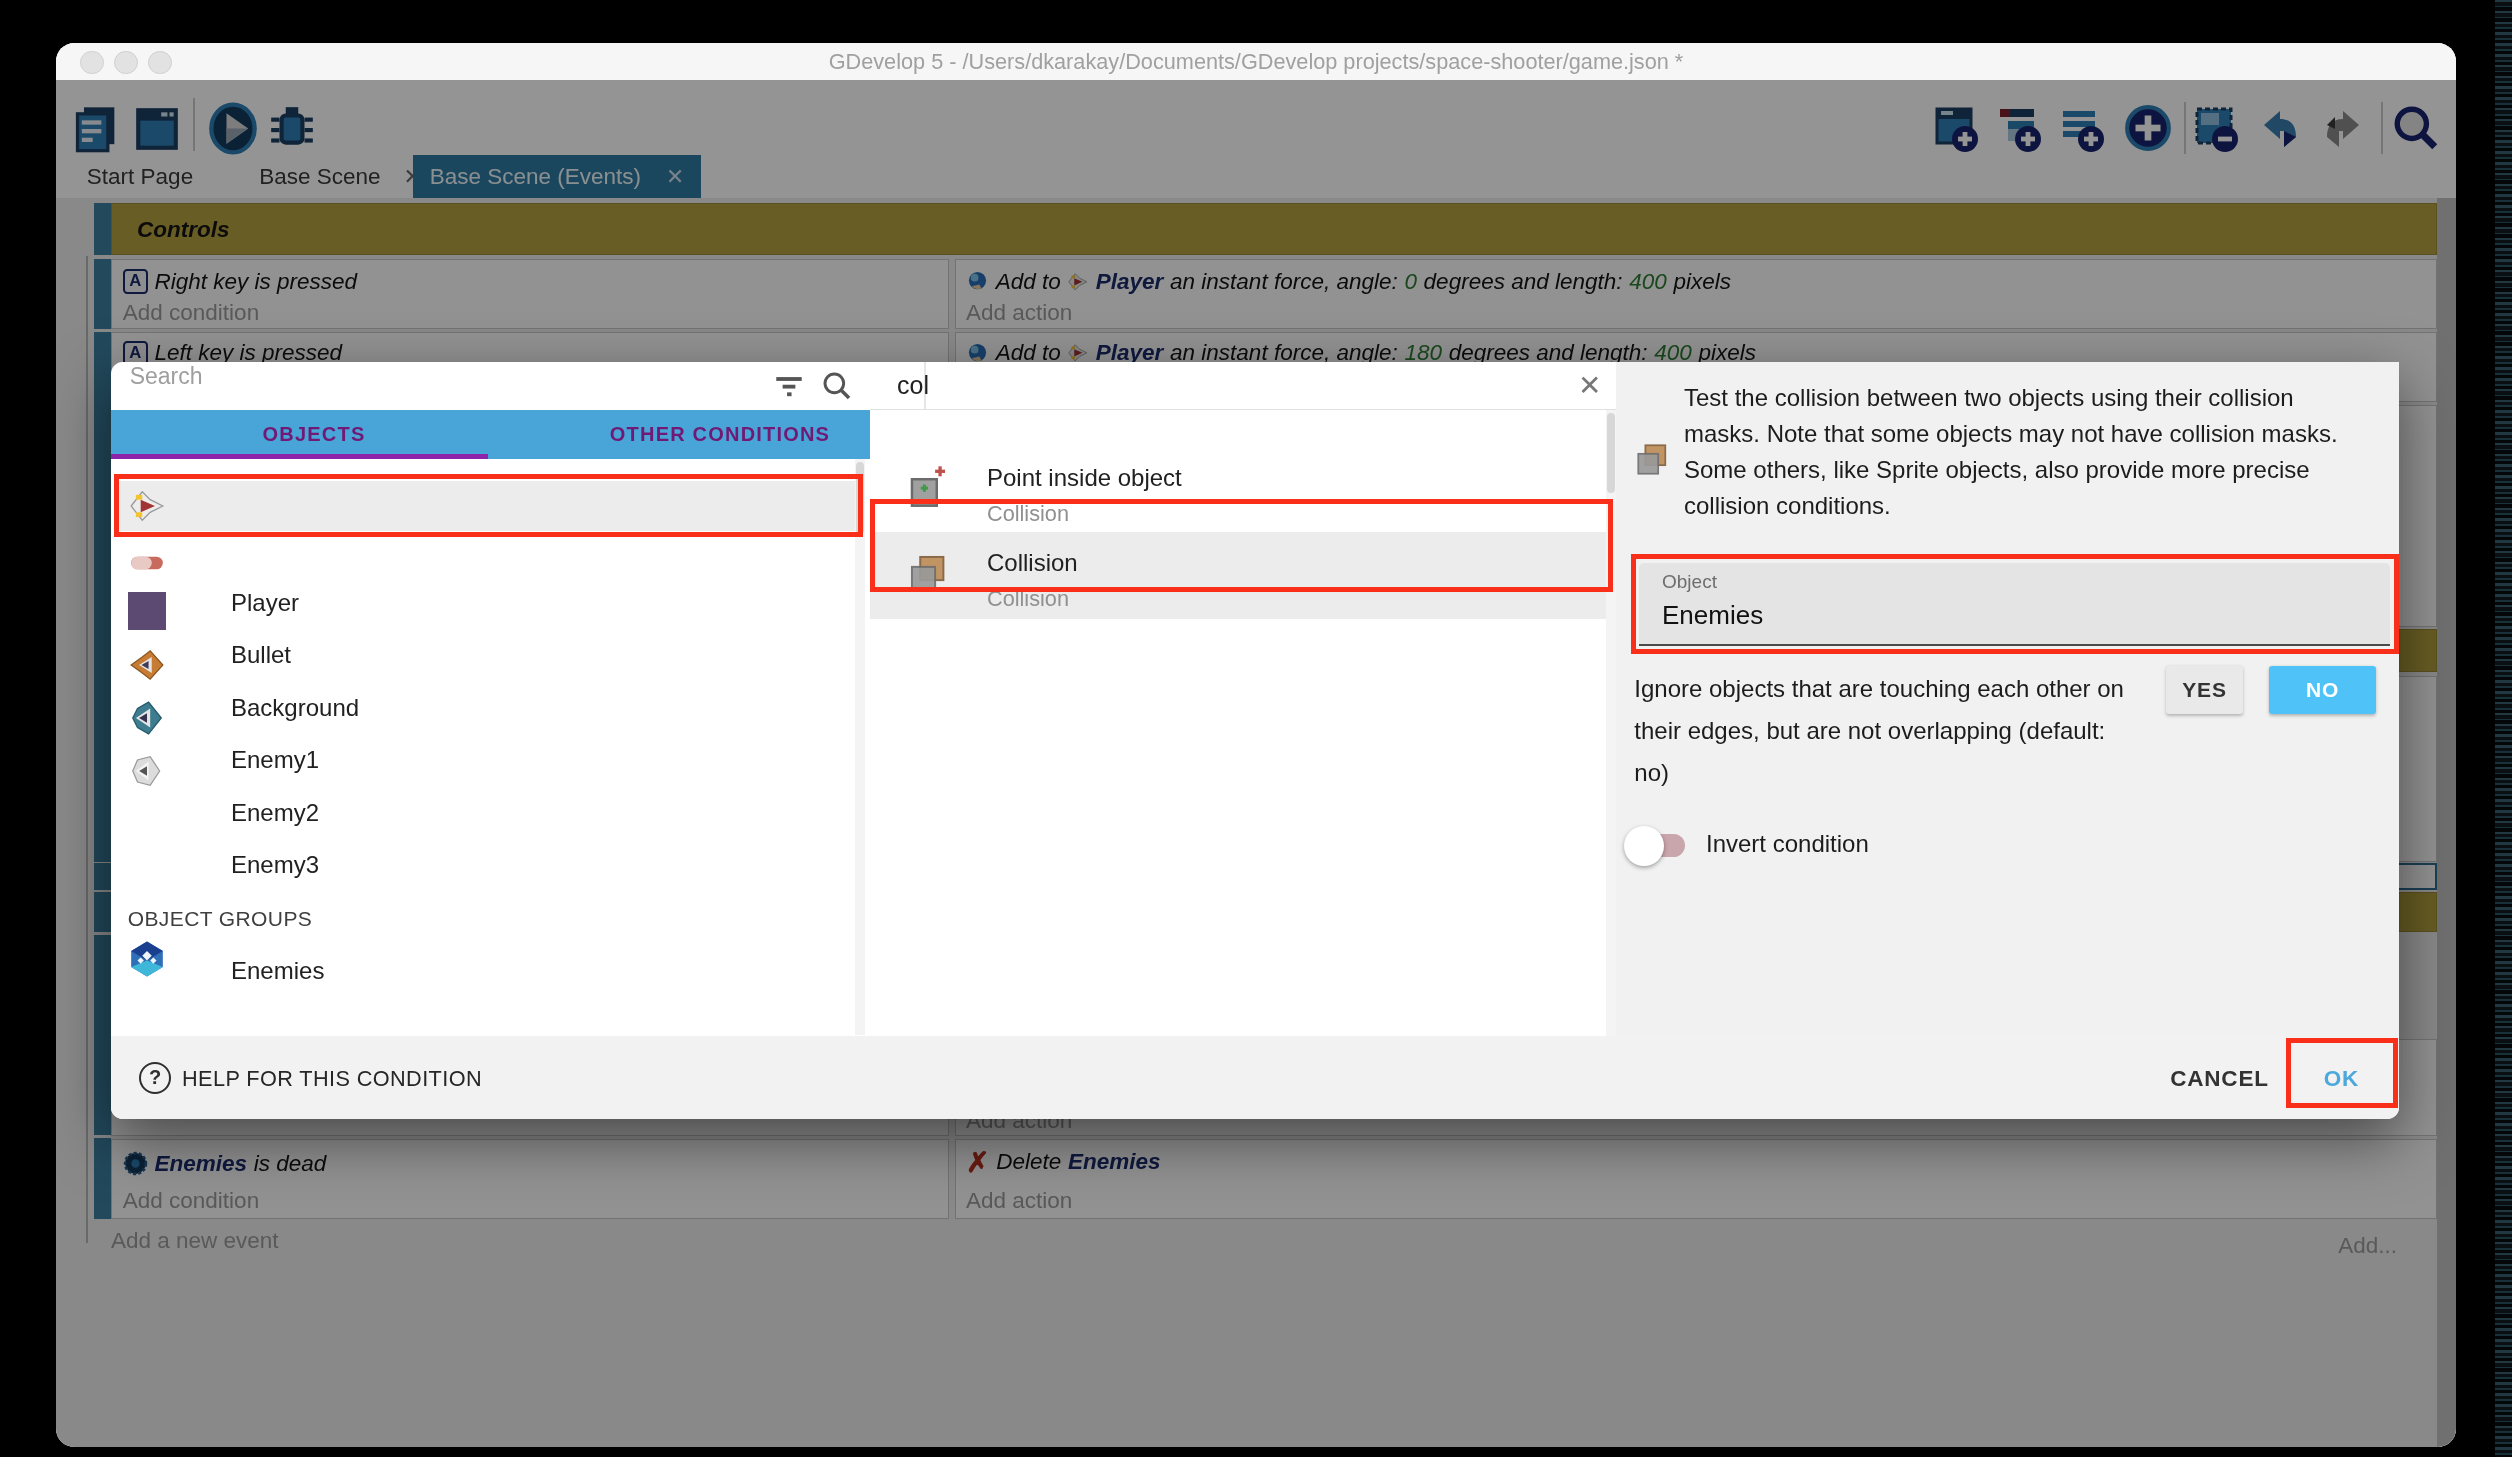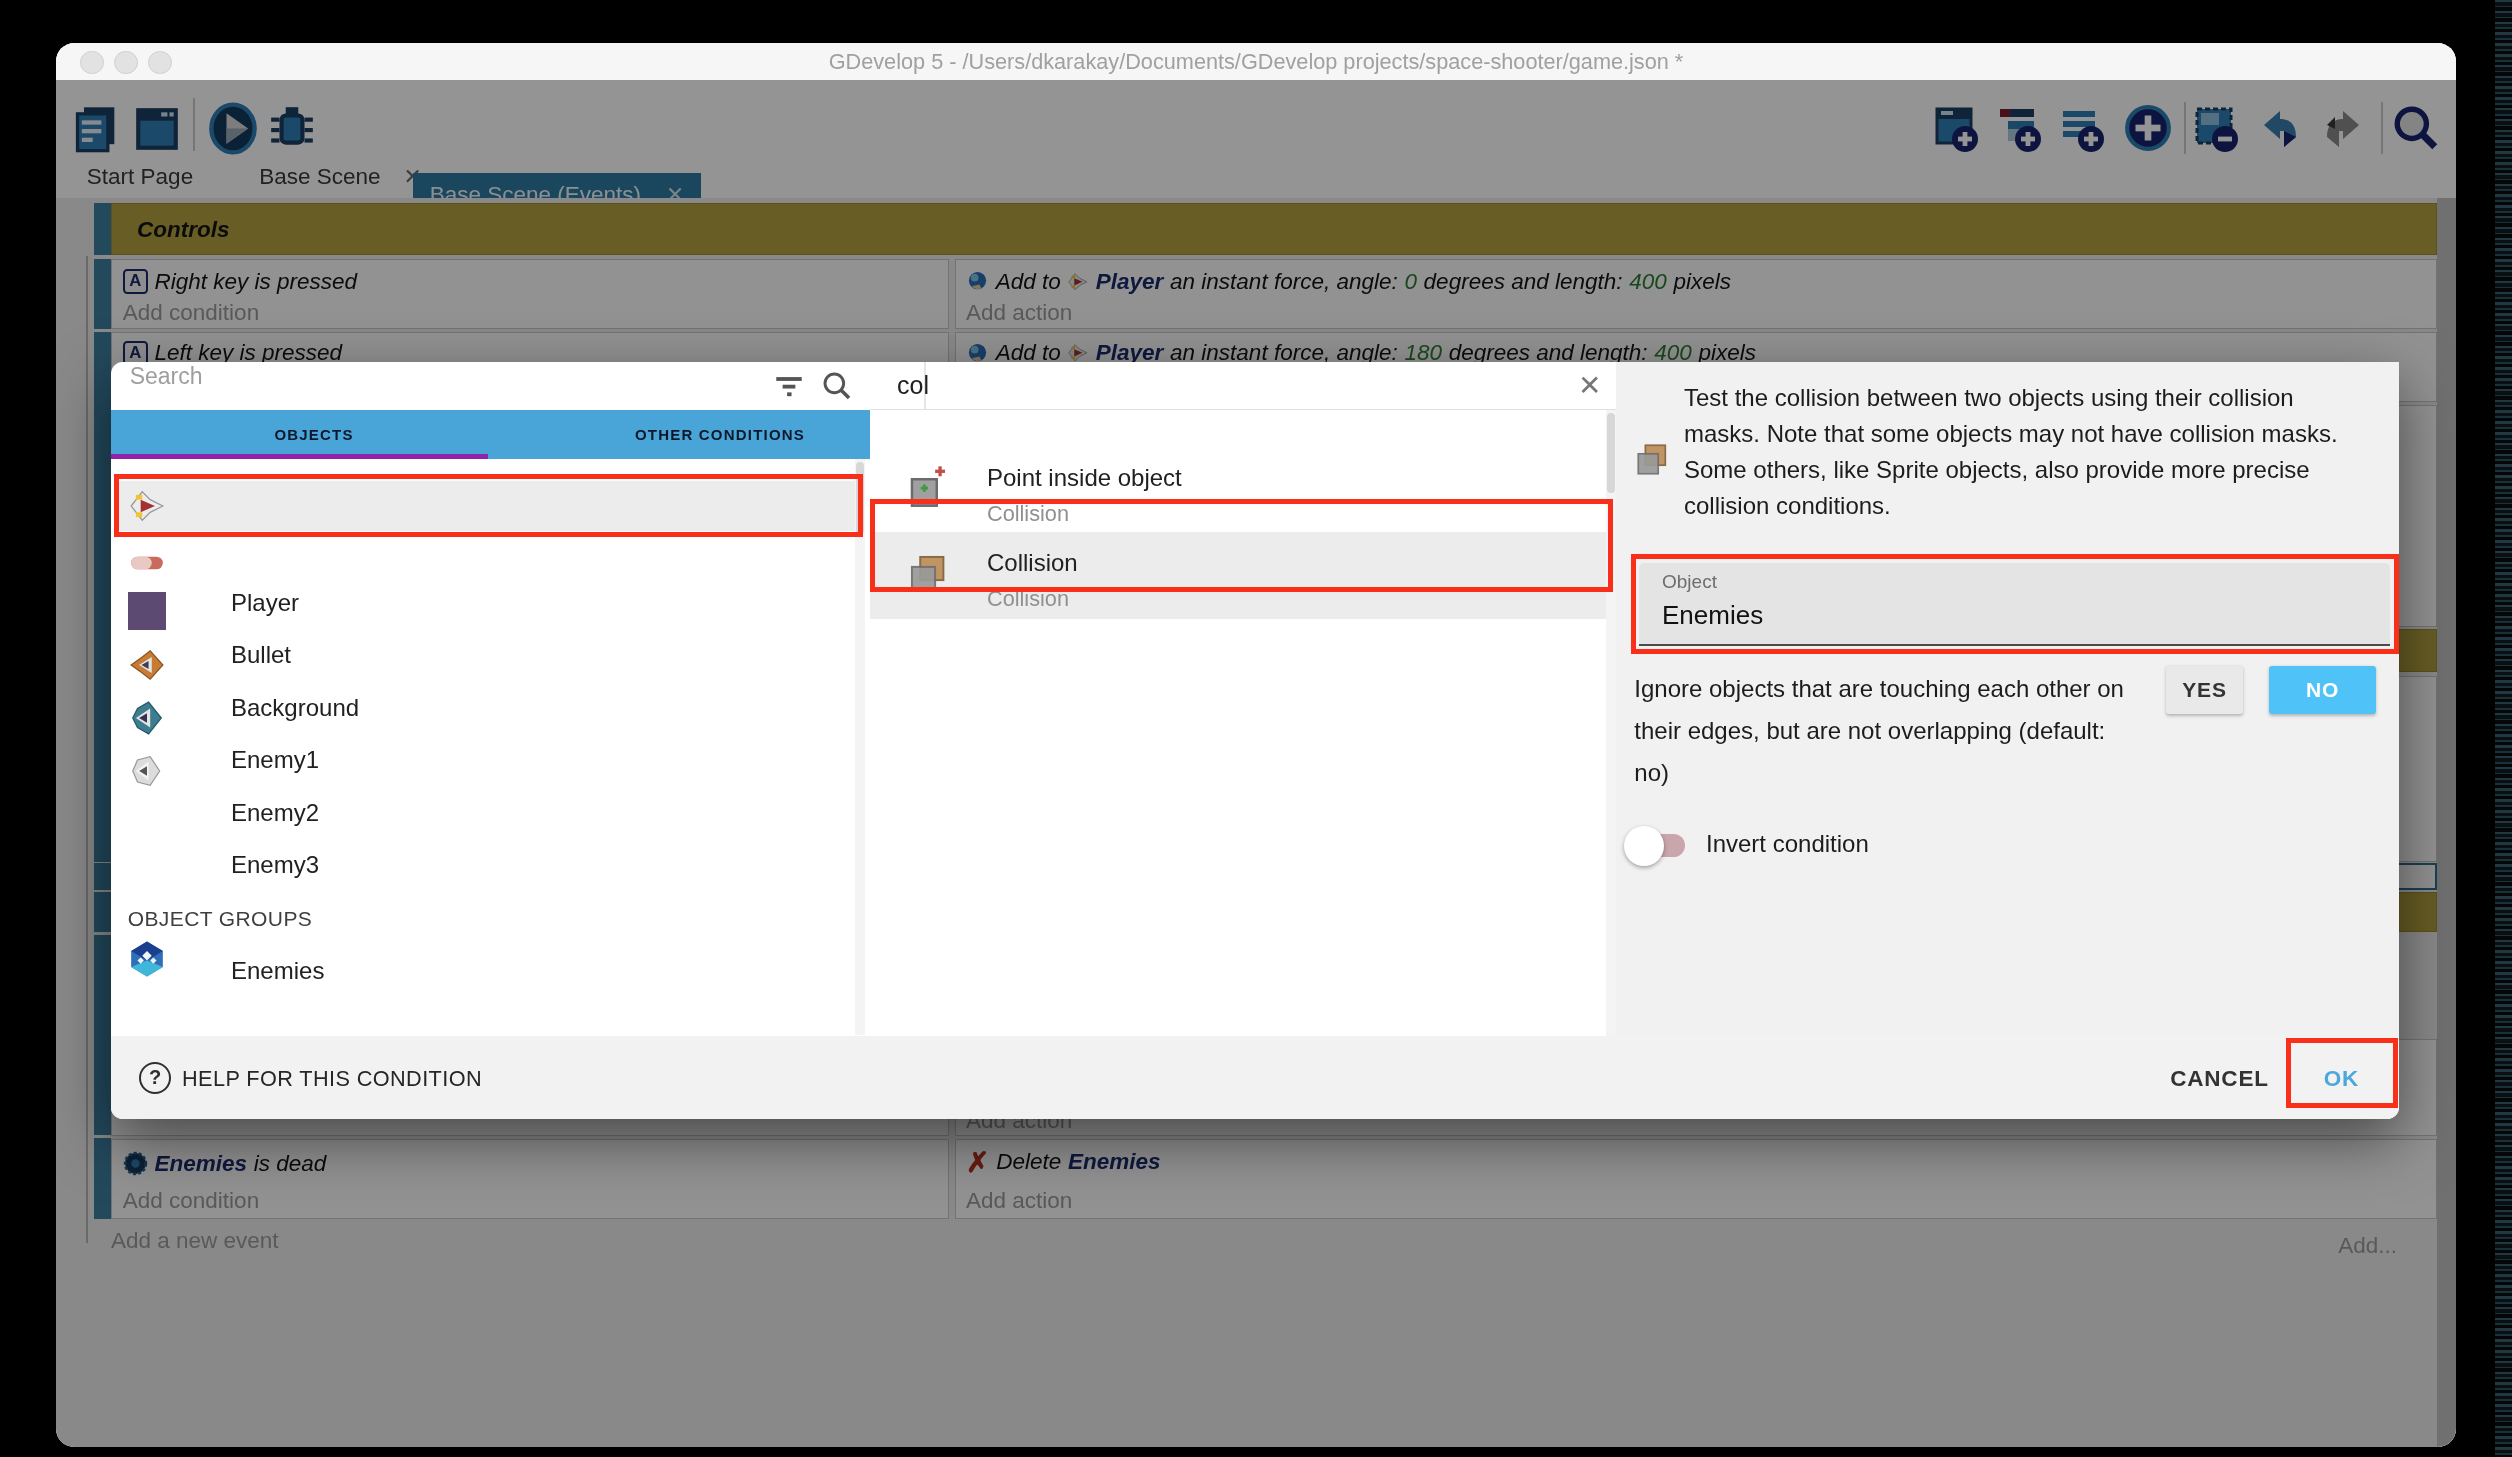--- a/index.html
+++ b/index.html
@@ -5,38 +5,38 @@
   html,body{margin:0;padding:0;background:#000;}
   .page{position:relative;width:2512px;height:1458px;background:#000;overflow:hidden;font-family:"Liberation Sans",sans-serif;}
   .abs{position:absolute;}
   .window{position:absolute;left:56px;top:43px;width:2400px;height:1404px;background:#ededed;border-radius:18.3px;overflow:hidden;}
   .titlebar{position:absolute;left:0;top:0;width:100%;height:37px;background:#f6f6f6;border-bottom:0.8px solid #d6d6d6;}
   .light{position:absolute;top:7.5px;width:21.7px;height:21.7px;border-radius:50%;background:#e2e2e2;border:0.8px solid #cfcfcf;}
   .title{position:absolute;left:0;top:0;width:100%;height:37px;line-height:37px;text-align:center;color:#a0a0a0;font-size:21.7px;}
   .toolbar{position:absolute;left:0;top:37px;width:100%;height:75px;background:#ffffff;}
   .tabbar{position:absolute;left:0;top:112px;width:100%;height:43px;background:#ffffff;}
   .tab-label{font-size:22.5px;color:#3a3a3a;}
-  .tab-active{background:#2e7ba0;margin-top:18px;}
+  .tab-active{background:#2e7ba0;}
   .tab-active .tab-label{color:#eef6fa;}
   .tab-x{font-size:21.7px;color:#666;}
   .tab-active .tab-x{color:#cfe3ec;}
   .sheet{position:absolute;left:0;top:155px;width:100%;height:1249px;background:#ededed;}
   .cell{position:absolute;background:#fcfcfc;border:0.8px solid #c6c6c6;box-sizing:border-box;}
   .grouprow{position:absolute;left:55px;width:2326px;background:#b3a13f;border:0.8px solid #9c8c34;box-sizing:border-box;}
   .tealbar{position:absolute;left:38px;width:16.7px;background:#3c7f9f;}
   .evtext{font-size:22.5px;color:#141414;white-space:nowrap;font-style:italic;}
   .ph{font-size:22.5px;color:#9a9a9a;white-space:nowrap;}
   .obj{color:#1a2b6b;font-weight:bold;}
   .num{color:#2e7d32;}
   .line{position:absolute;display:flex;align-items:center;gap:6.7px;}
   .keycap{width:25px;height:25px;border:2.5px solid #1a2b6b;border-radius:4.2px;box-sizing:border-box;color:#1a2b6b;font-size:16.7px;font-weight:bold;text-align:center;line-height:20px;background:#f4f4f8;}
   .dim{position:absolute;left:0;top:37px;width:100%;height:1367px;background:rgba(0,0,0,0.42);z-index:5;}
   .dialog{position:absolute;left:55px;top:319px;width:2288px;height:757px;background:#ffffff;border-radius:11.7px;box-shadow:0 20px 58px rgba(0,0,0,0.5);z-index:10;}
   .dlg-tabbar{position:absolute;left:0;top:48px;width:811px;height:49px;background:#49a5d8;}
-  .dlg-tab-label{font-size:15px;font-weight:bold;color:#0f172a;letter-spacing:1.2px;}
+  .dlg-tab-label{font-size:20px;font-weight:bold;color:#701a75;letter-spacing:1.2px;}
   .underline{position:absolute;left:0;top:92px;width:377px;height:5px;background:#8e24aa;}
   .listlabel{font-size:24px;color:#212121;white-space:nowrap;}
   .res-title{font-size:24px;color:#212121;white-space:nowrap;}
   .res-sub{font-size:21.7px;color:#909090;white-space:nowrap;}
   .selrow{background:#ececec;}
   .redbox{position:absolute;border:5.8px solid #fa2f1a;box-sizing:border-box;z-index:30;}
   .btn{position:absolute;display:flex;align-items:center;justify-content:center;font-size:21px;font-weight:bold;letter-spacing:0.8px;border-radius:3.3px;box-shadow:0 1.7px 3.3px rgba(0,0,0,0.25);}
   .search-input{border:none;outline:none;font-family:"Liberation Sans",sans-serif;font-size:23px;color:#212121;background:transparent;}
   .search-input::placeholder{color:#9e9e9e;}
   .scrolltrack{position:absolute;background:#f4f4f4;}

